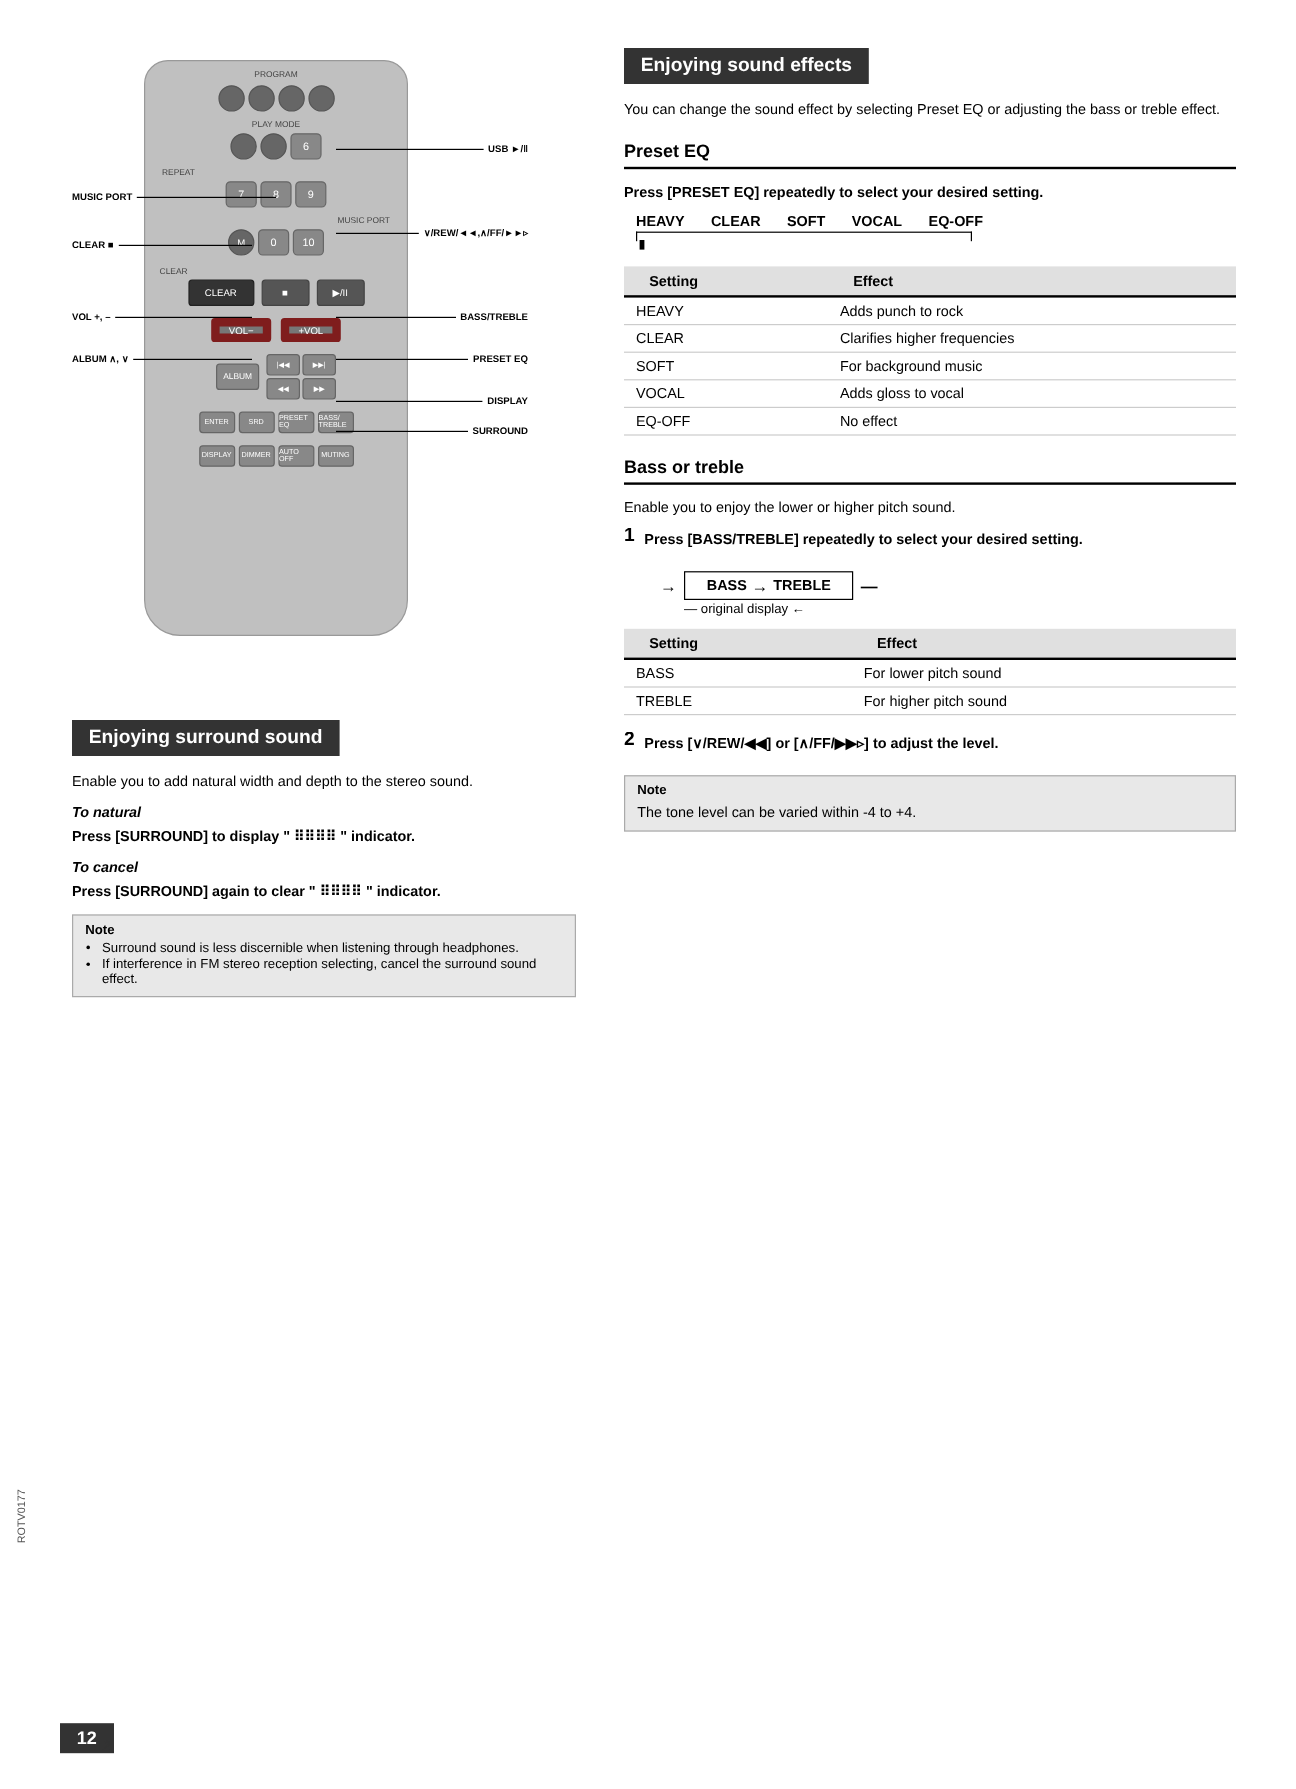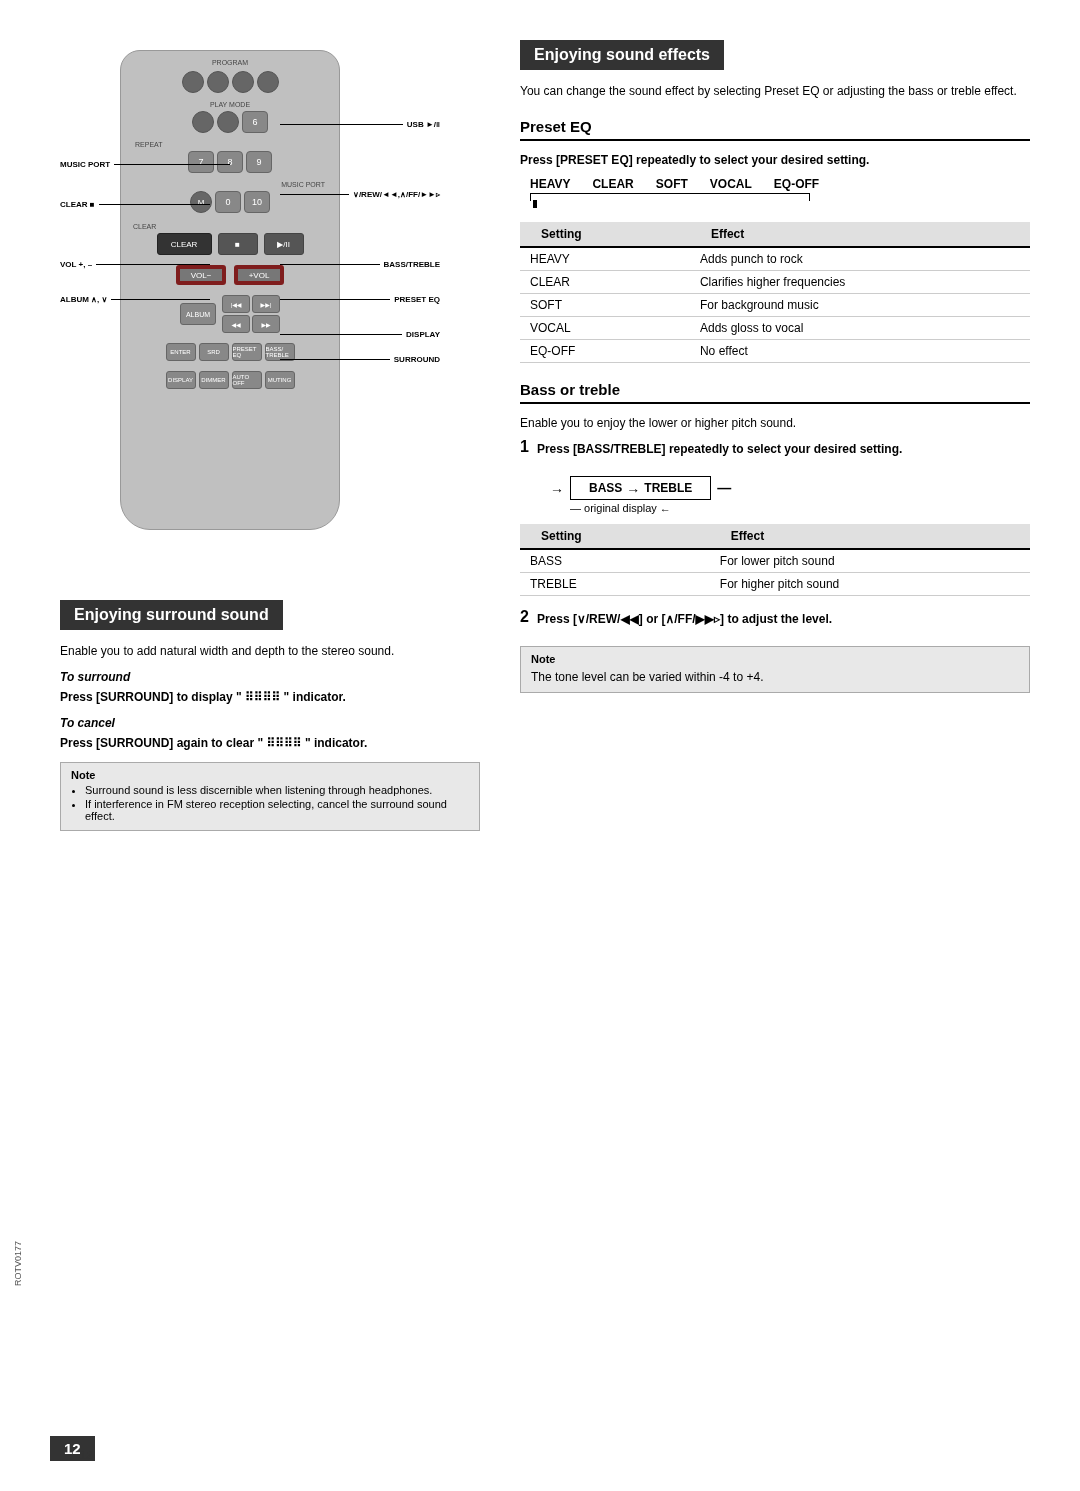--- a/index.html
+++ b/index.html
@@ -112,21 +112,21 @@
       align-items: center;
       justify-content: center;
       font-size: 8px;
       color: #fff;
     }
     .vol-btn {
       width: 50px;
       height: 20px;
       background: #777;
       border-radius: 3px;
-      border: 4px solid #7f1d1d;
+      border: 7px solid #7f1d1d;
       display: inline-flex;
       align-items: center;
       justify-content: center;
       font-size: 8px;
       color: #fff;
     }
     .sm-btn {
       width: 30px;
       height: 18px;
       background: #888;
@@ -434,21 +434,21 @@
           <div style="position:absolute;top:235px;right:0;display:flex;align-items:center;width:160px;justify-content:flex-end;">
             <div style="flex:1;height:1px;background:#000;margin-right:4px;"></div>
             <span style="font-size:8px;font-weight:bold;white-space:nowrap;">SURROUND</span>
           </div>
         </div>
       </div>
 
       <div>
         <div class="section-header">Enjoying surround sound</div>
         <p>Enable you to add natural width and depth to the stereo sound.</p>
-        <p class="italic-label">To surround</p>
+        <p class="italic-label">To natural</p>
         <p><strong>Press [SURROUND] to display " ⠿⠿⠿⠿ " indicator.</strong></p>
         <p class="italic-label">To cancel</p>
         <p><strong>Press [SURROUND] again to clear " ⠿⠿⠿⠿ " indicator.</strong></p>
         <div class="note-box">
           <div class="note-title">Note</div>
           <ul>
             <li>Surround sound is less discernible when listening through headphones.</li>
             <li>If interference in FM stereo reception selecting, cancel the surround sound effect.</li>
           </ul>
         </div>

